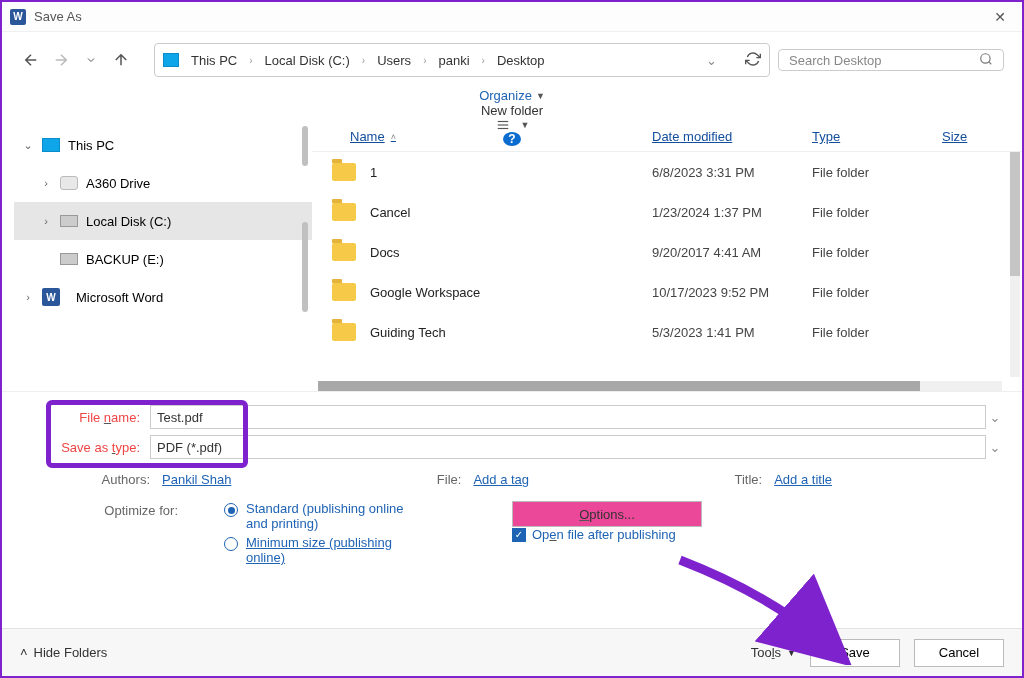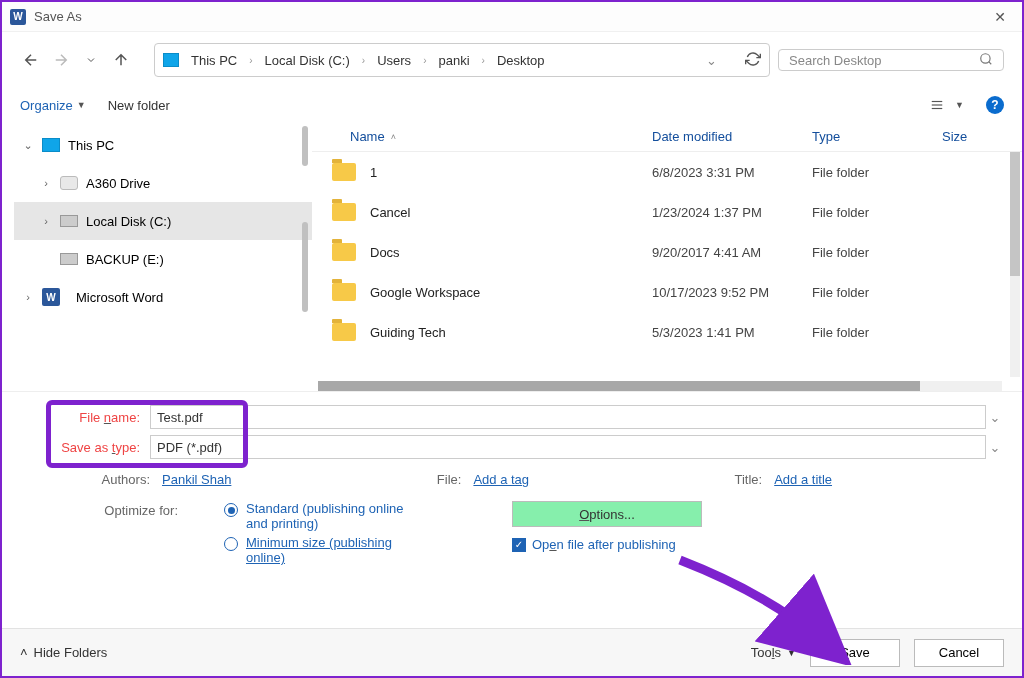--- a/index.html
+++ b/index.html
@@ -72,21 +72,21 @@
     border-radius: 4px;
     display: flex; align-items: center;
     padding: 0 10px;
     color: #888;
   }
   .searchbox span.spacer { flex:1; }
   .toolbar {
     height: 34px;
     display: flex; align-items: center;
     padding: 0 18px;
-    gap: 22px;
+    flex-direction: column;
   }
   .organize { color: #1e63b4; display: flex; align-items: center; gap: 4px;}
   .newfolder { color: #333; }
   .toolbar .spacer { flex: 1; }
   .viewmode { color: #555; display: flex; align-items: center; gap: 10px;}
   .help-icon {
     width: 18px; height: 18px; border-radius: 50%;
     background: #0a6cce; color: #fff;
     display: flex; align-items: center; justify-content: center;
     font-size: 12px; font-weight: bold;
@@ -140,20 +140,21 @@
     position: relative;
     overflow: hidden;
   }
   .filehead {
     height: 30px;
     display: flex;
     align-items: center;
     color: #134e9c;
     border-bottom: 1px solid #eee;
     padding-right: 20px;
+    text-decoration: underline;
   }
   .col-name { flex: 1; padding-left: 38px; display:flex; align-items:center; gap:6px;}
   .col-date { width: 160px; }
   .col-type { width: 130px; }
   .col-size { width: 60px; }
   .filerow {
     height: 40px;
     display: flex; align-items: center;
     padding-right: 20px;
   }
@@ -253,24 +254,23 @@
     content: '';
     width: 7px; height: 7px;
     background: #1e63b4;
     border-radius: 50%;
   }
   .radio-label { color: #1e63b4; max-width: 160px;}
   .rightcol { }
   .btn-options {
     width: 190px; height: 26px;
     border: 1px solid #bbb;
-    background: #86efac;
+    background: #ec4899;
     display: flex; align-items: center; justify-content: center;
     color: #333;
-    margin-bottom: 10px;
   }
   .checkbox-row { display: flex; align-items: center; gap: 6px;}
   .checkbox {
     width: 14px; height: 14px;
     border: 1.5px solid #1e63b4;
     background: #1e63b4;
     color: #fff;
     font-size: 10px;
     display: flex; align-items: center; justify-content: center;
   }

